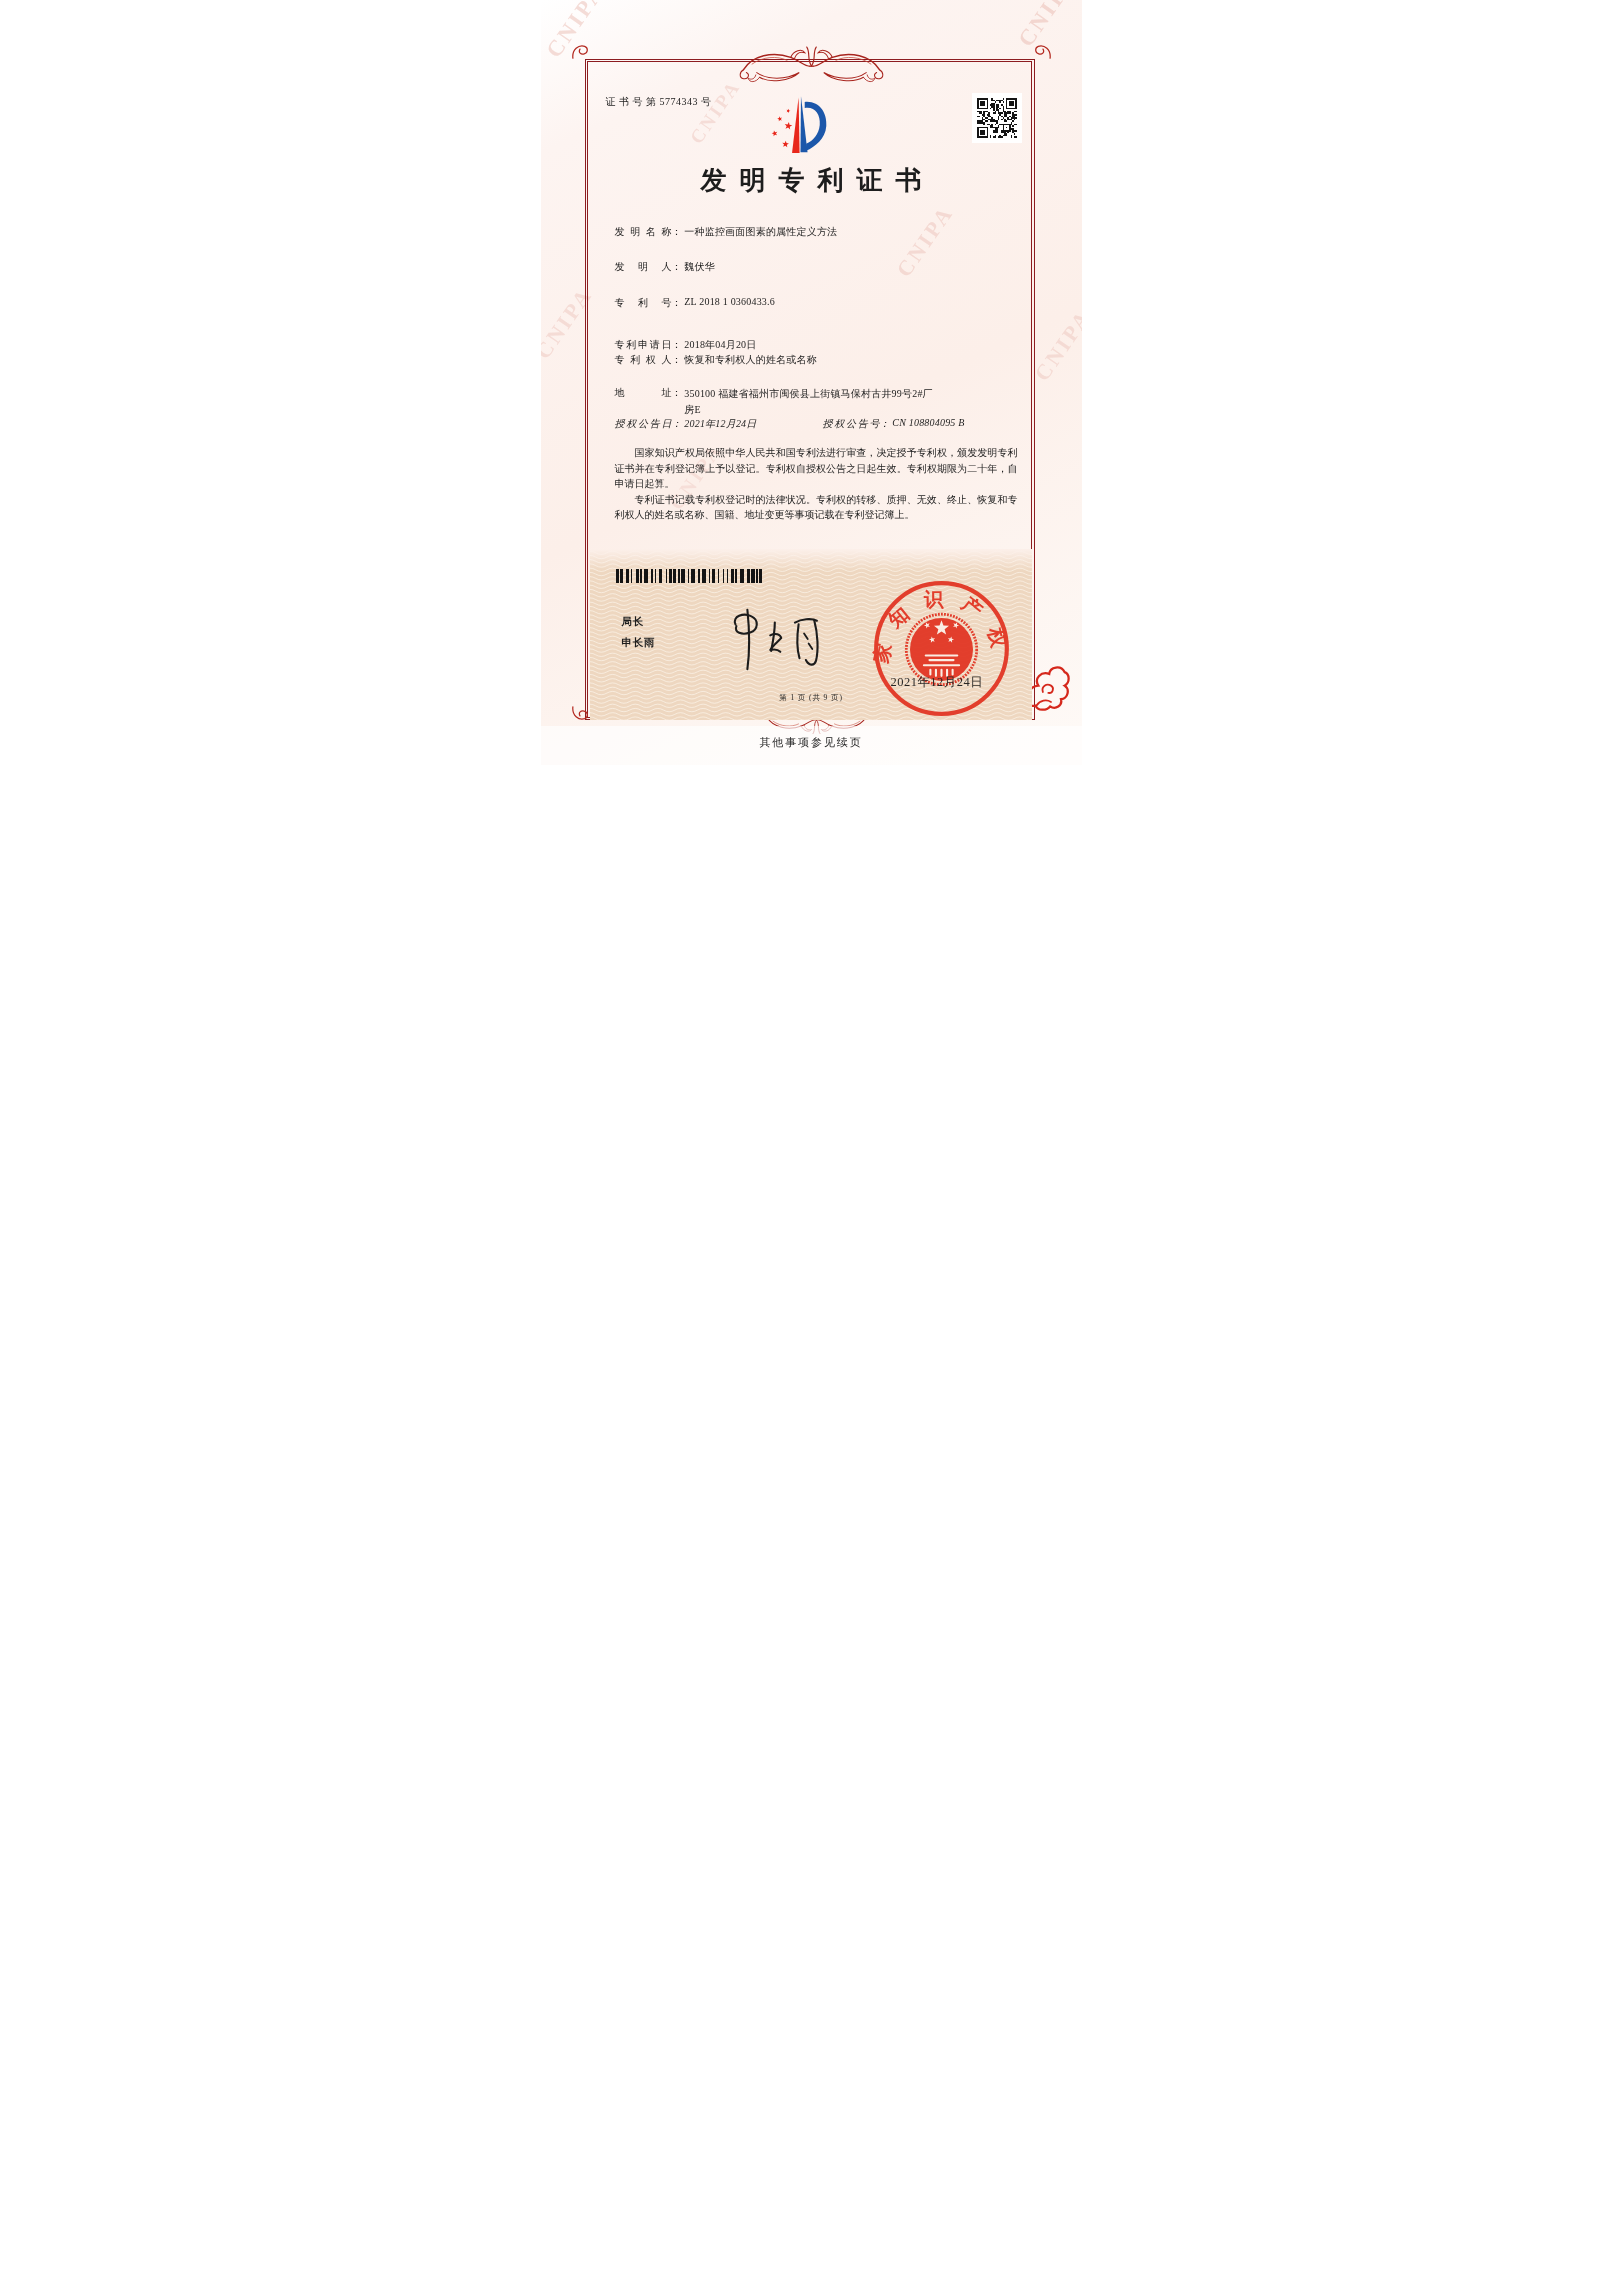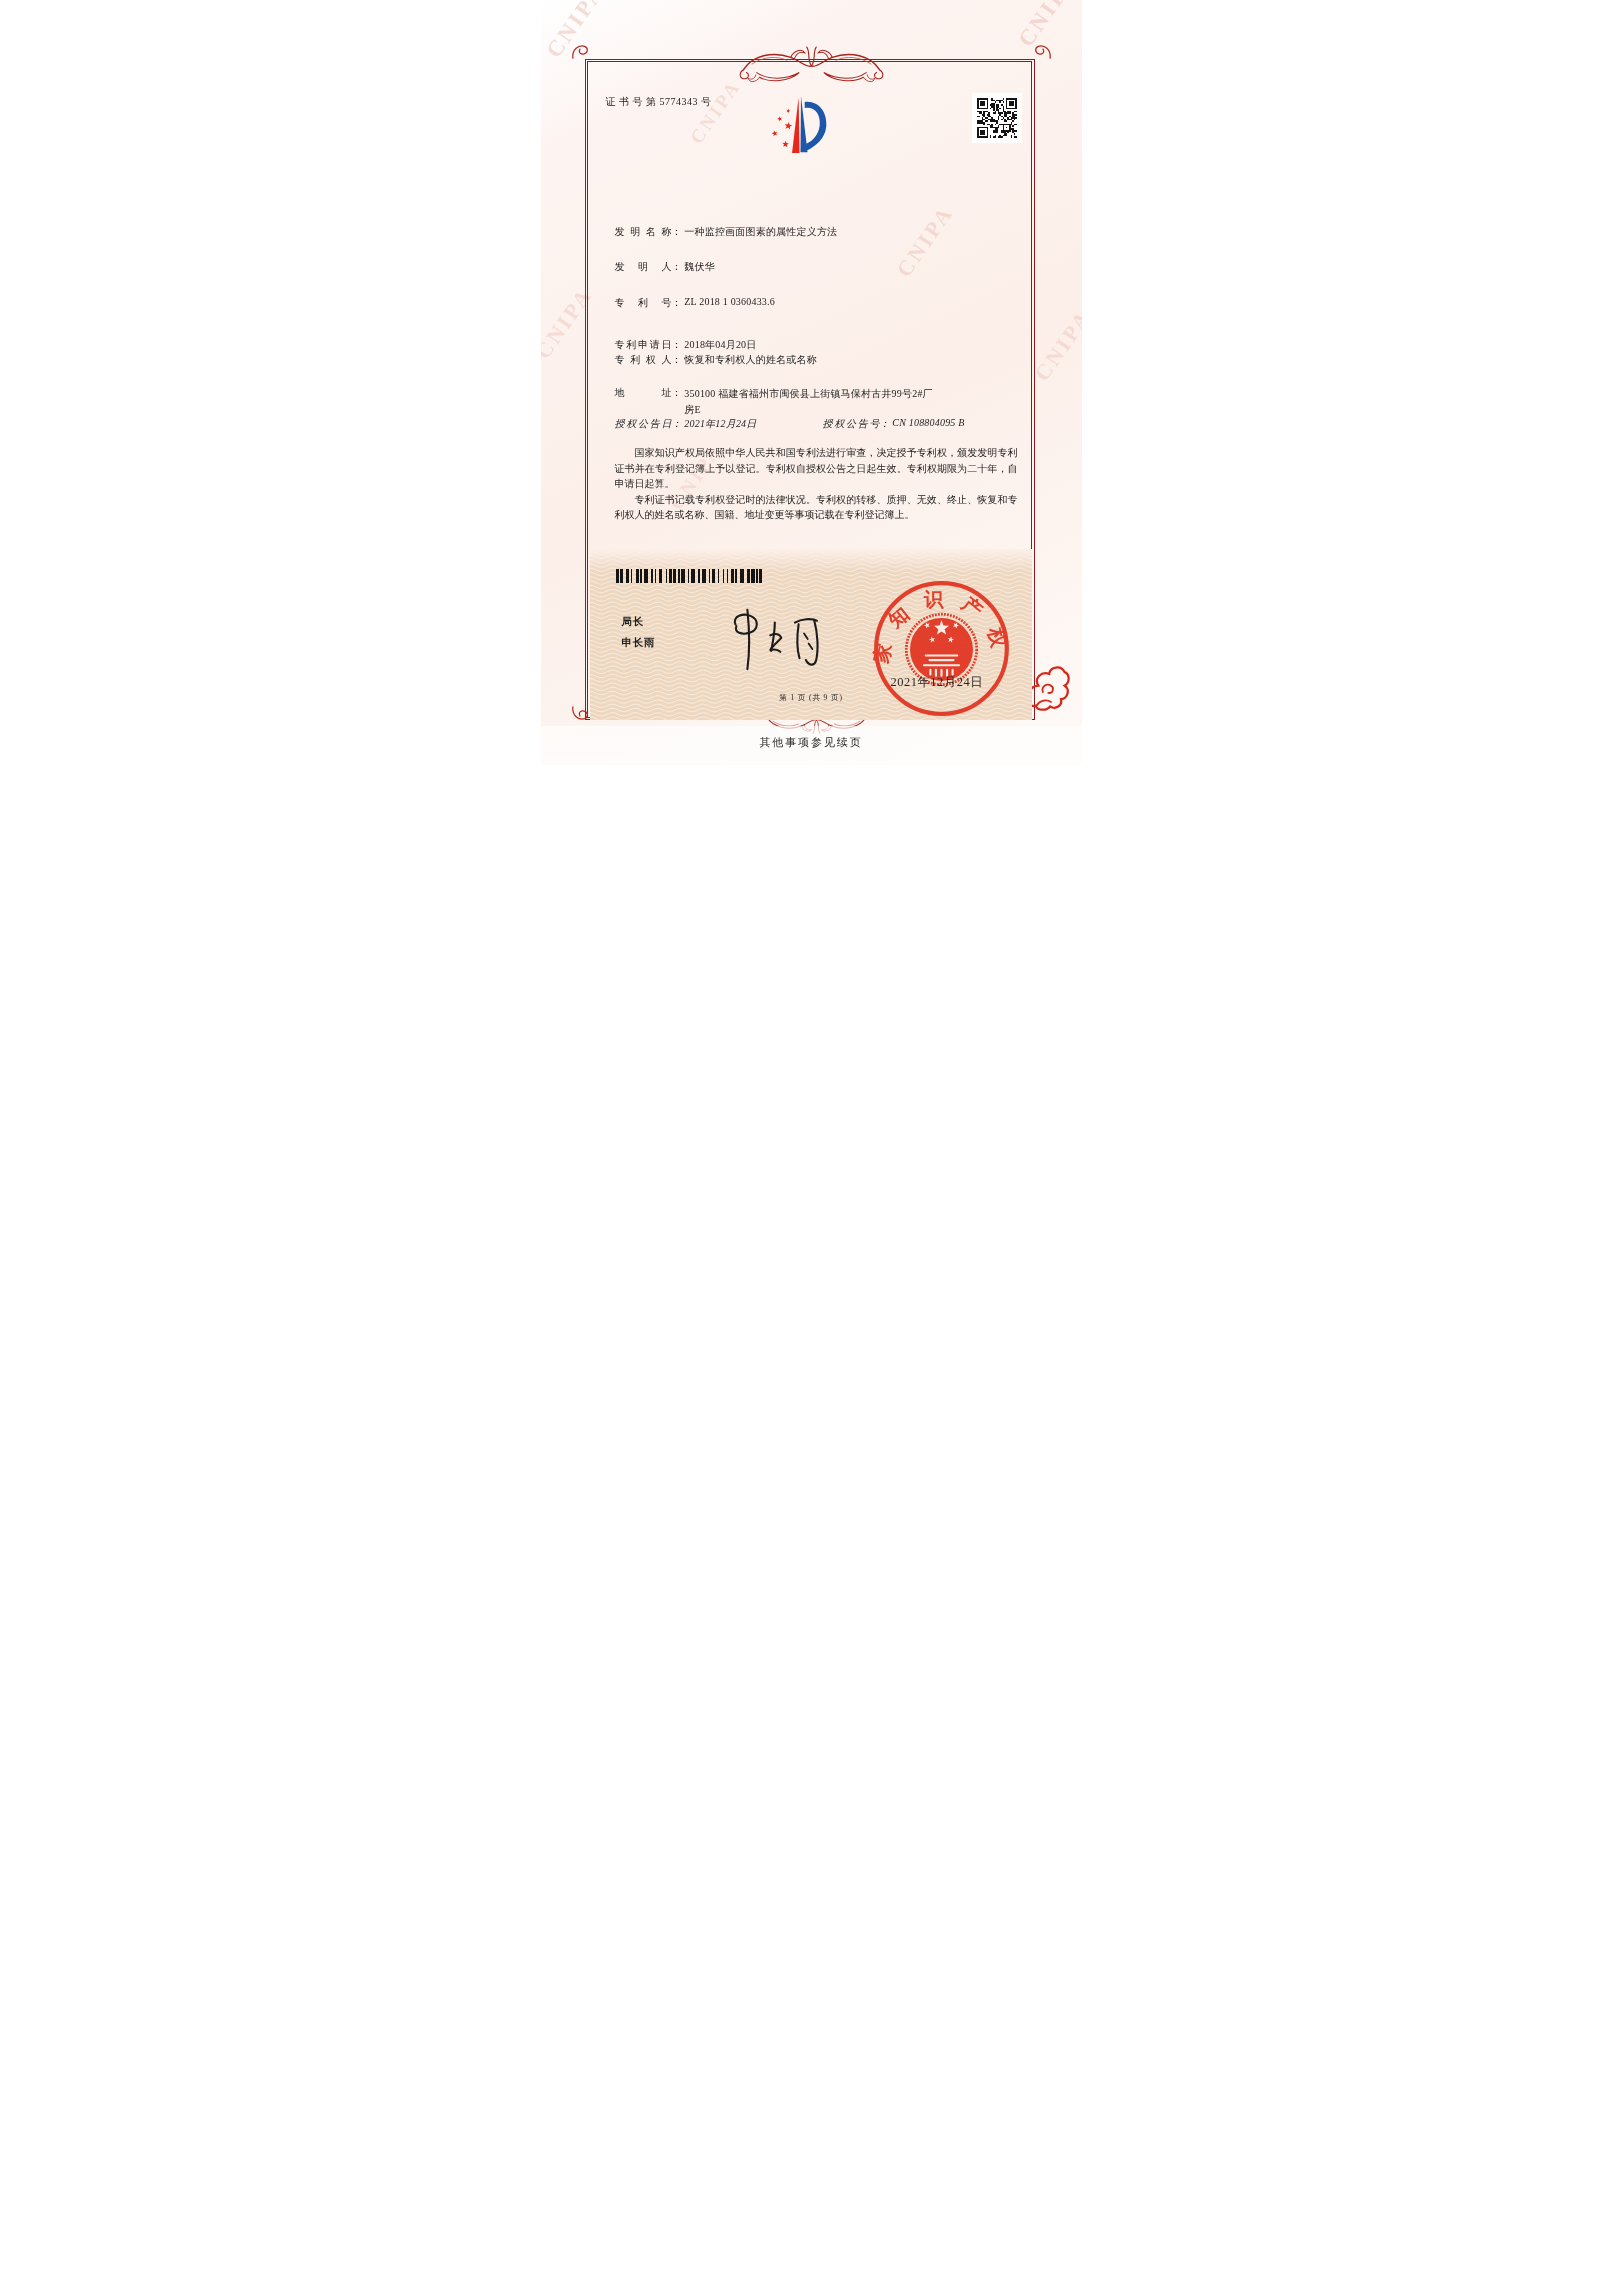--- a/index.html
+++ b/index.html
@@ -352,20 +352,21 @@
           <rect x="13" y="24" width="1" height="1" fill="#141414"></rect>
           <rect x="14" y="24" width="1" height="1" fill="#141414"></rect>
           <rect x="15" y="24" width="1" height="1" fill="#141414"></rect>
           <rect x="21" y="24" width="1" height="1" fill="#141414"></rect>
           <rect x="23" y="24" width="1" height="1" fill="#141414"></rect>
           <rect x="24" y="24" width="1" height="1" fill="#141414"></rect>
         </g>
       </svg>
   </div>
 
+  <div class="title">发明专利证书</div>
 
   <div class="frow r1">
     <span class="flabel">发明名称</span><span class="colon">：</span><span class="fvalue">一种监控画面图素的属性定义方法</span>
   </div>
   <div class="frow r2">
     <span class="flabel">发明人</span><span class="colon">：</span><span class="fvalue">魏伏华</span>
   </div>
   <div class="frow r3">
     <span class="flabel">专利号</span><span class="colon">：</span><span class="fvalue">ZL 2018 1 0360433.6</span>
   </div>

